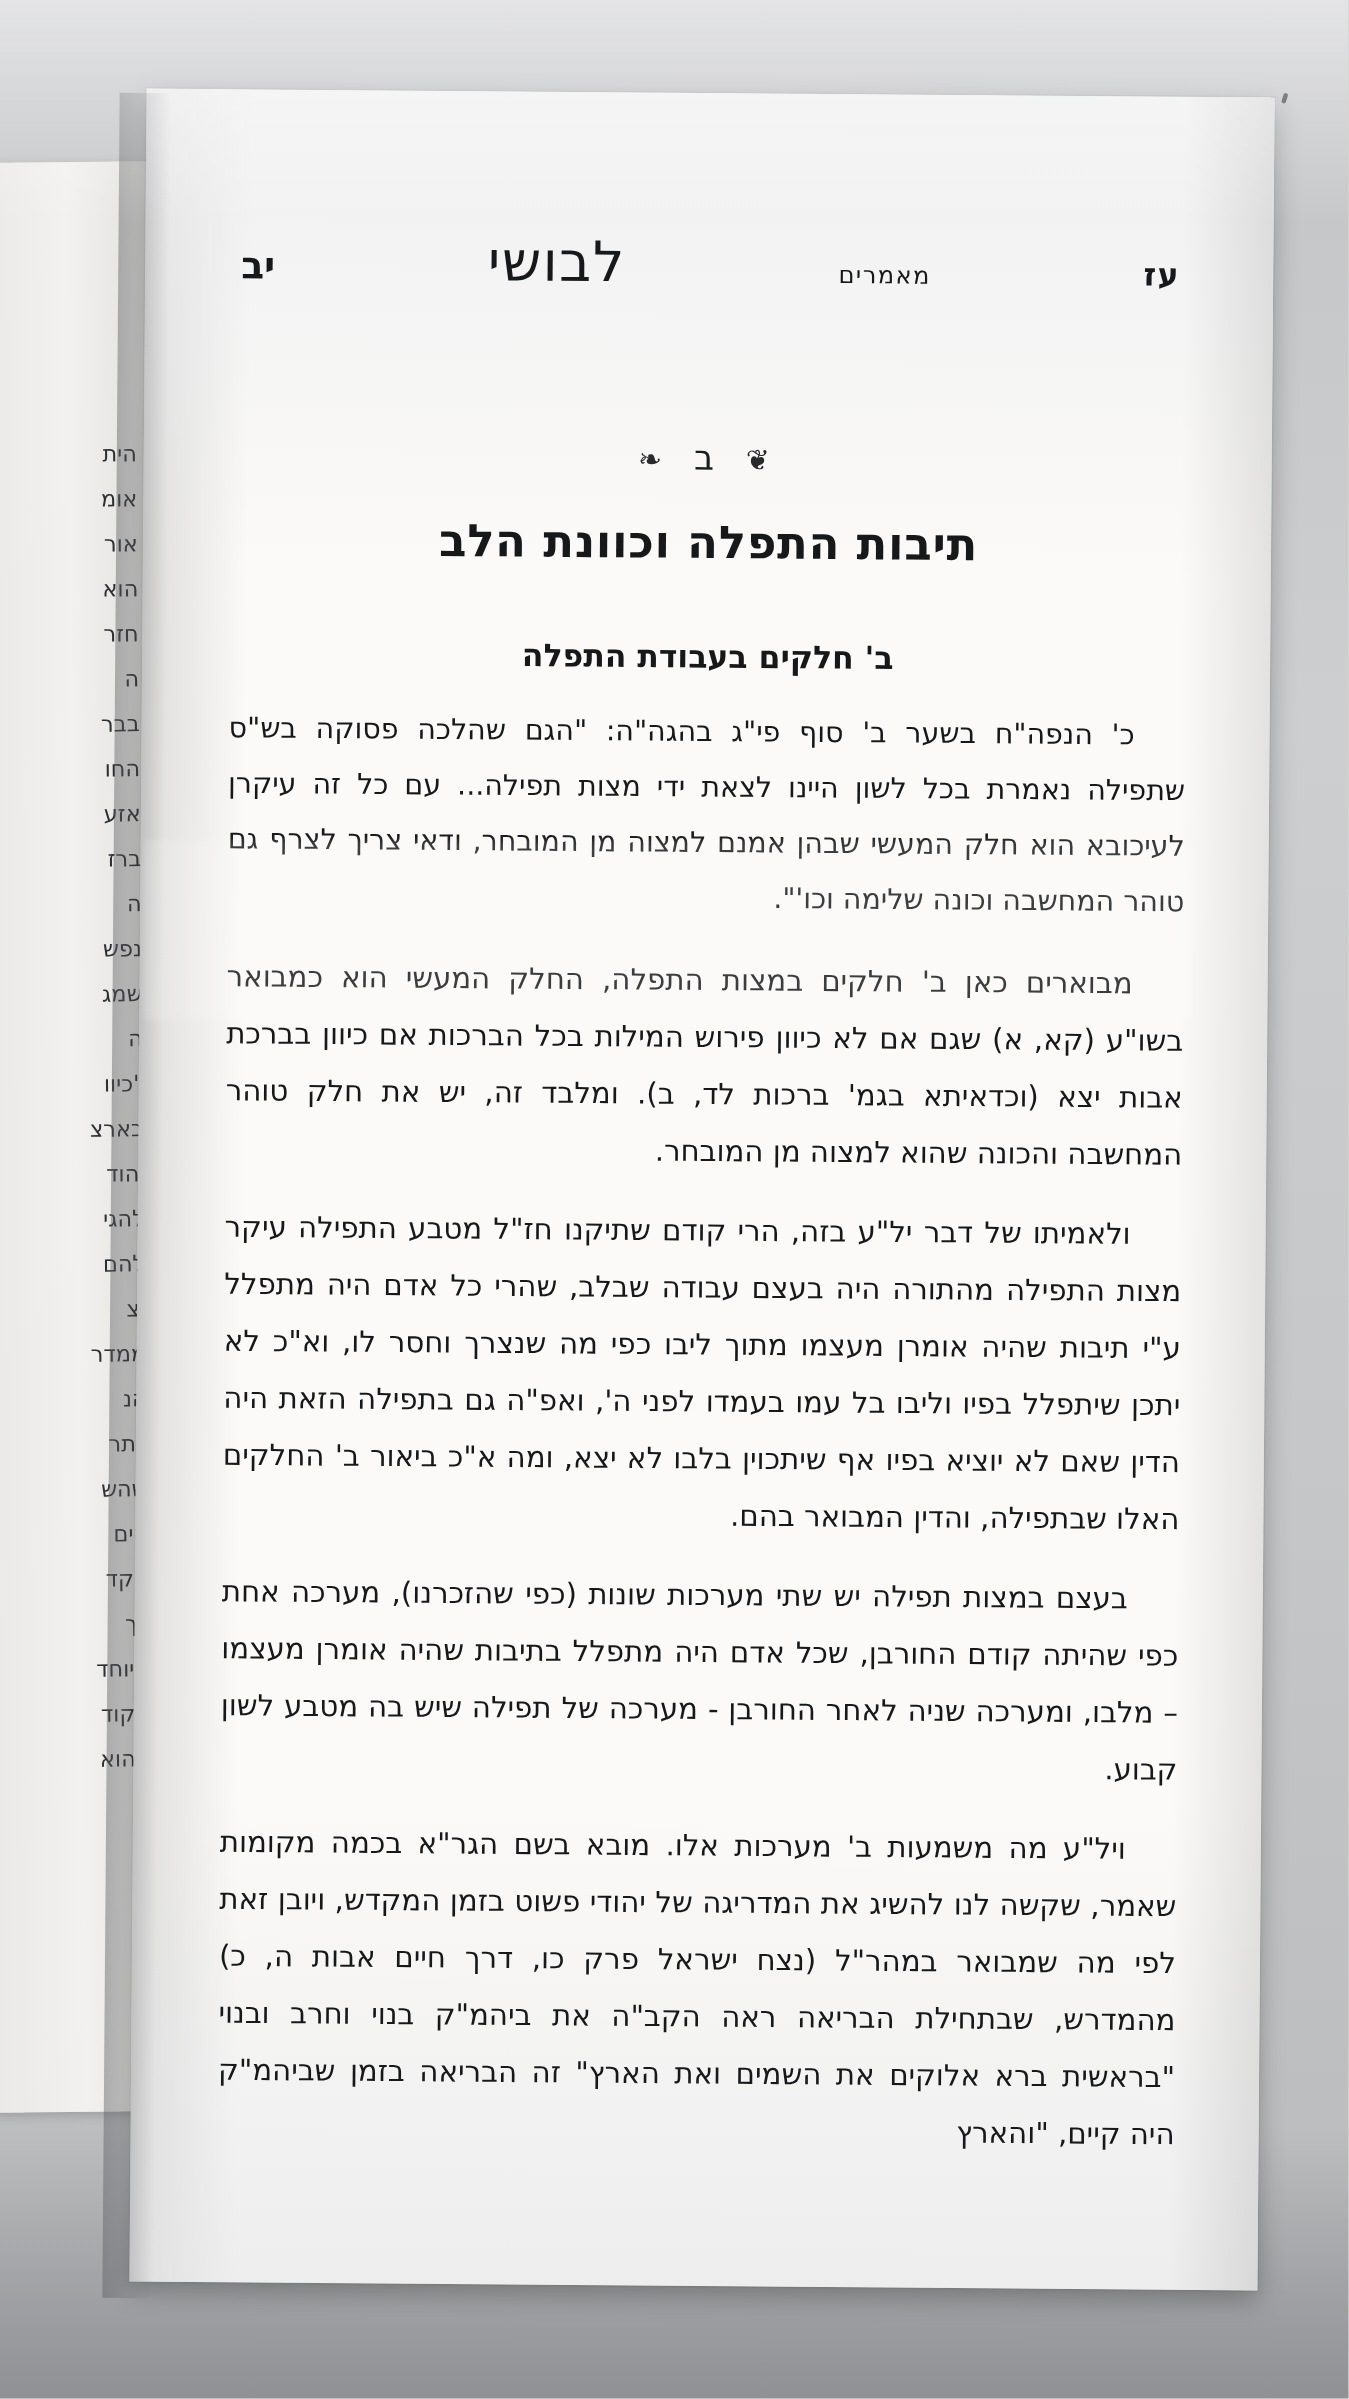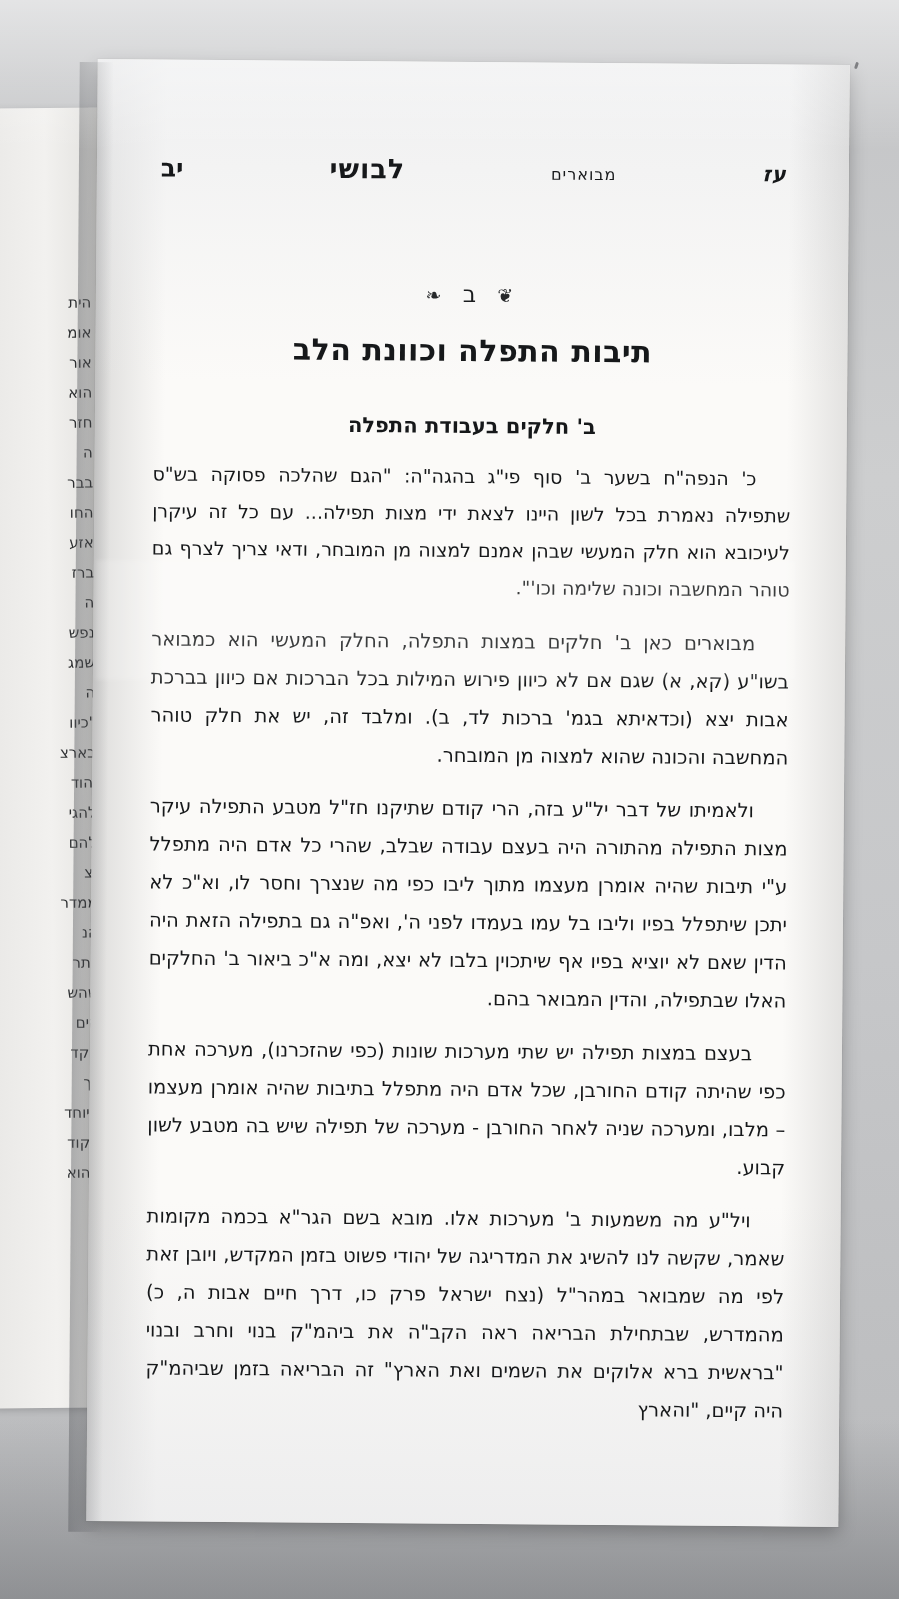--- a/index.html
+++ b/index.html
@@ -107,25 +107,24 @@
     align-items: baseline;
     justify-content: space-between;
     direction: rtl;
     margin-bottom: 96px;
     padding: 0 6px;
   }
   .runhead .folio {
     font-size: 21px;
     font-weight: bold;
     letter-spacing: 1px;
-    font-style: italic;
   }
   .runhead .center-title {
-    font-size: 27px;
-    font-weight: bold;
+    font-size: 37px;
+    font-weight: normal;
     letter-spacing: 1px;
   }
   .runhead .section {
     font-size: 16px;
     letter-spacing: 1px;
   }
   .runhead .folio-right {
     font-size: 25px;
     font-weight: bold;
   }
@@ -250,21 +249,21 @@
   </div>
 </div>
 
 <div class="page">
   <div class="page-tint"></div>
 
   <div class="content">
 
     <div class="runhead">
       <span class="folio">עז</span>
-      <span class="section">מבוארים</span>
+      <span class="section">מאמרים</span>
       <span class="center-title">לבושי</span>
       <span class="folio-right">יב</span>
     </div>
 
     <div class="ornament">
       <span class="swirl">❦</span>
       <span>ב</span>
       <span class="swirl">❧</span>
     </div>
 

